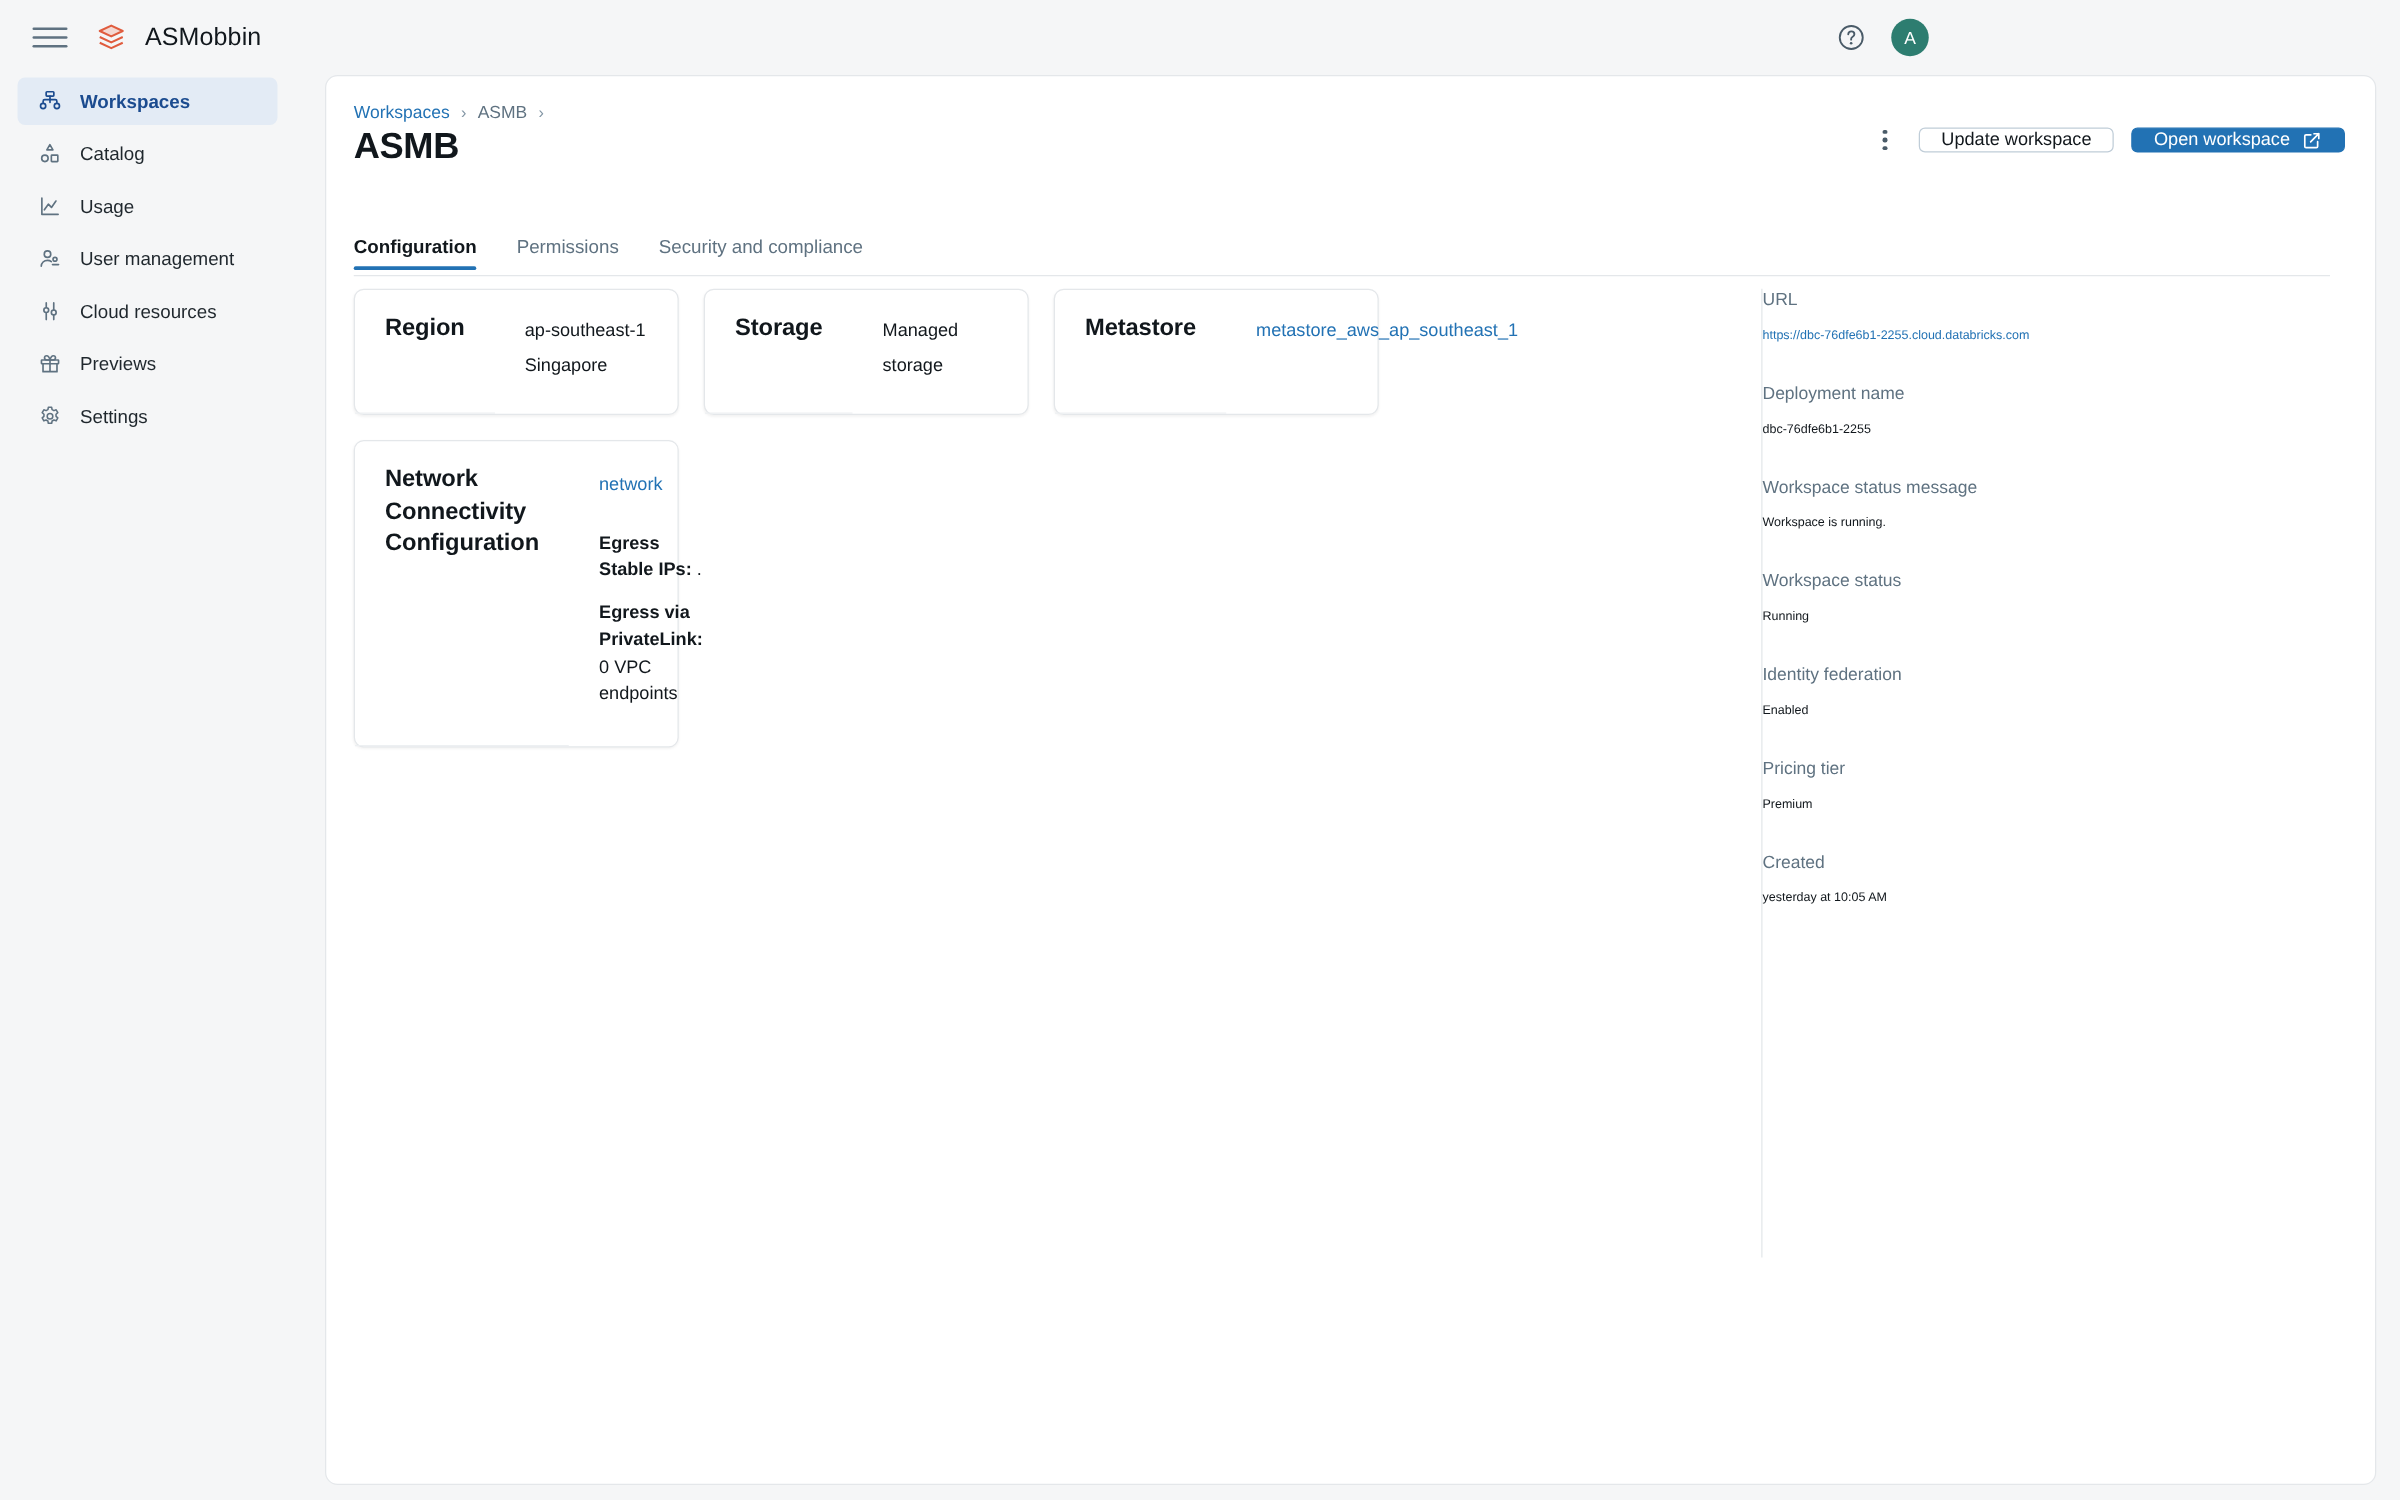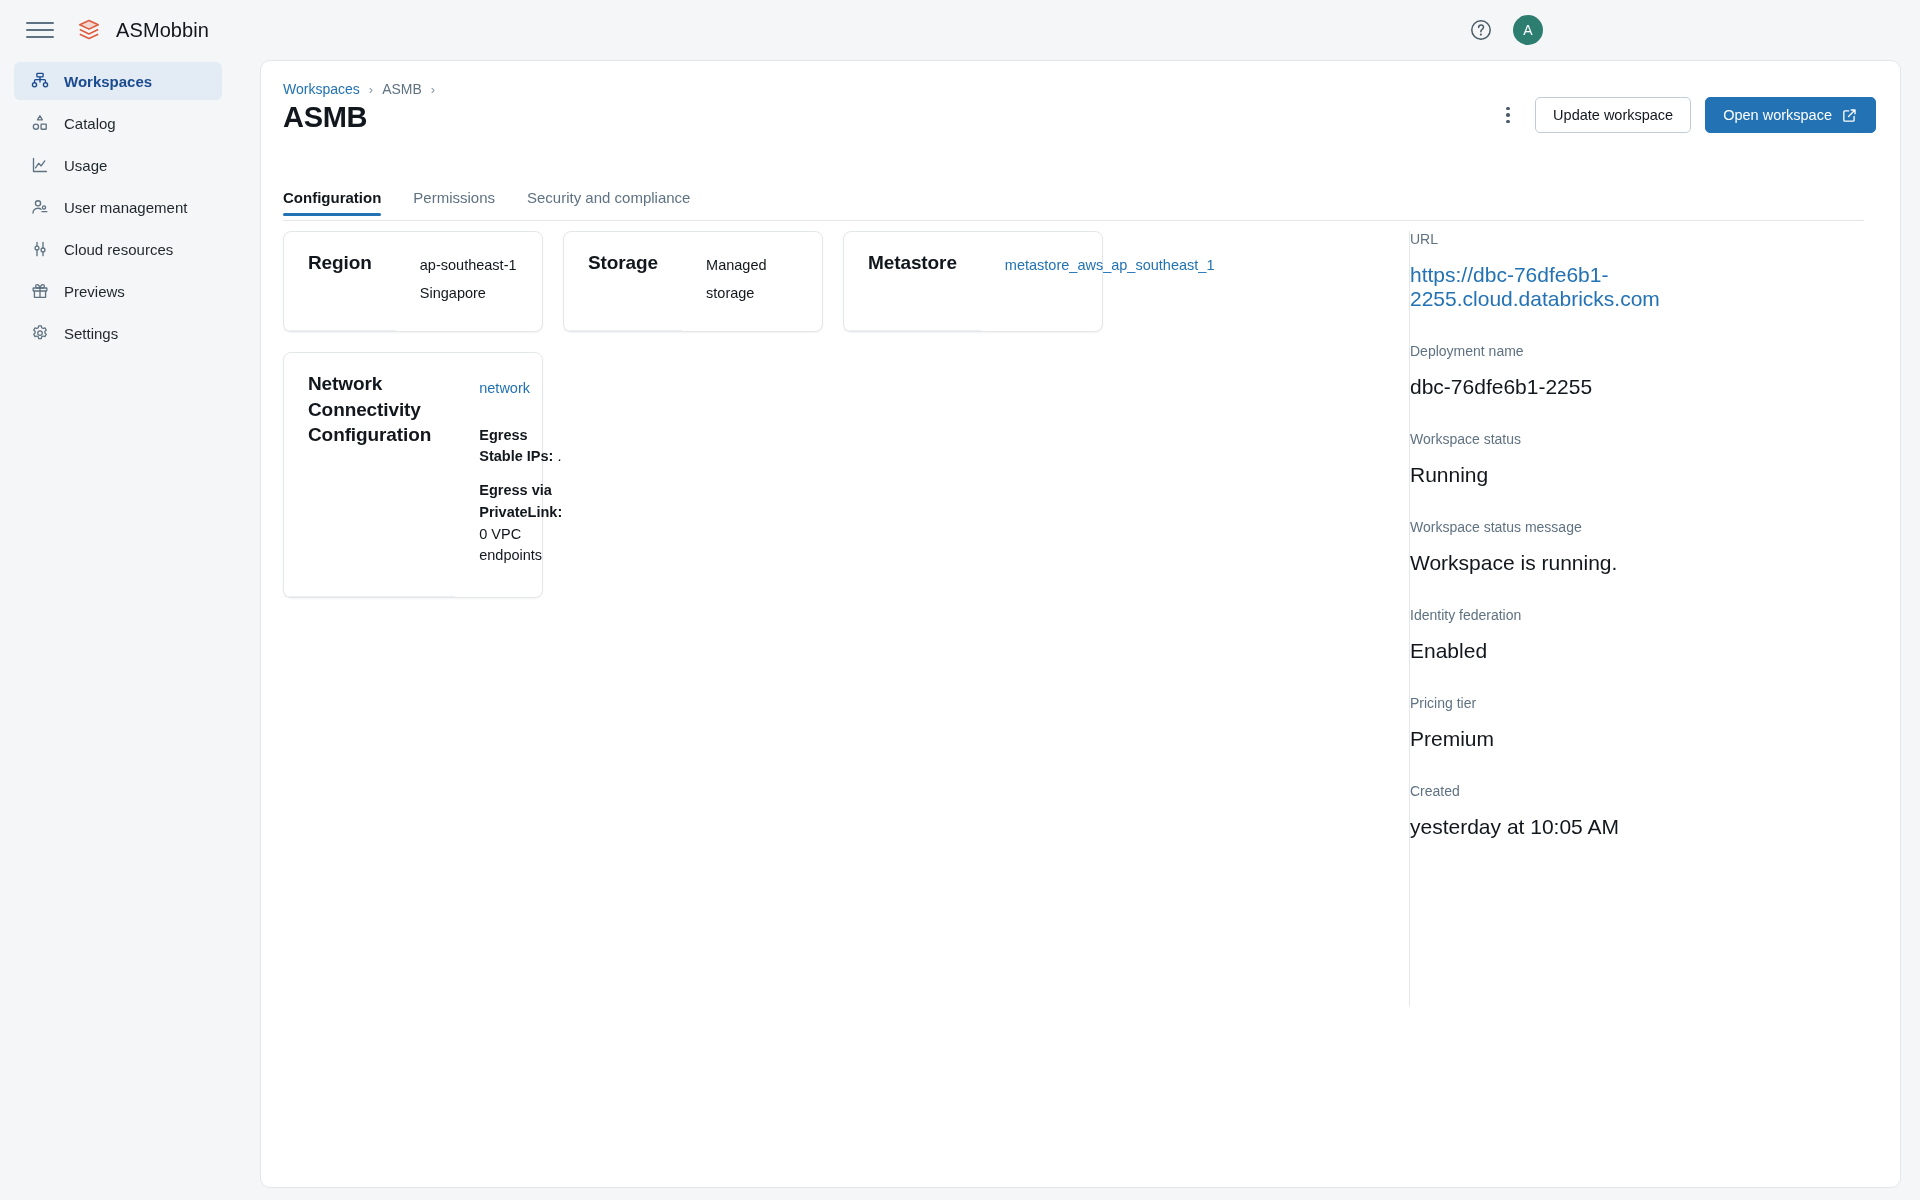--- a/index.html
+++ b/index.html
@@ -78,21 +78,21 @@
   .head-actions {
     position: absolute; top: 36px; right: 24px;
     display: flex; align-items: center; gap: 14px;
   }
   .kebab {
     width: 26px; height: 30px; display: flex; flex-direction: column;
     align-items: center; justify-content: center; gap: 3px; cursor: pointer;
   }
   .kebab i { width: 3.5px; height: 3.5px; border-radius: 50%; background: #4a5b68; display: block; }
   .btn {
-    height: 36px; padding: 0 17px; border-radius: 5px;
+    height: 20px; padding: 0 17px; border-radius: 5px;
     font-size: 14.5px; display: flex; align-items: center; gap: 9px;
     cursor: pointer; white-space: nowrap;
   }
   .btn-secondary { background: #fff; border: 1px solid #c0cdd8; color: #11171c; }
   .btn-primary { background: #2272b4; border: 1px solid #2272b4; color: #ffffff; }
 
   .tabs {
     position: absolute; top: 128px; left: 22px; right: 36px;
     height: 32px; border-bottom: 1px solid #e4e7ea;
     display: flex; align-items: flex-start; gap: 32px;
@@ -135,21 +135,21 @@
   .card-nets .card-link { display: block; margin-bottom: 22px; }
 
   
   .detail {
     position: absolute; top: 170px; left: 1148px;
     width: 420px; 
     border-left: 1px solid #e4e7ea; min-height: 775px;
   }
   .detail-row { margin-bottom: 32px; }
   .detail-label { font-size: 14px; color: #5f7281; margin-bottom: 16px; }
-  .detail-value { font-size: 21px; color: #11171c; }
+  .detail-value { font-size: 10px; color: #11171c; }
   .detail-value.link { color: #2272b4; cursor: pointer; }
 </style>
 </head>
 <body>
 
 <div class="topbar">
   <div class="hamburger">
     <span></span>
       <span></span>
       <span></span>
@@ -338,30 +338,30 @@
       <div class="detail-label">URL</div>
       <div class="detail-value link">https://dbc-76dfe6b1-2255.cloud.databricks.com</div>
     </div>
 
     <div class="detail-row">
       <div class="detail-label">Deployment name</div>
       <div class="detail-value">dbc-76dfe6b1-2255</div>
     </div>
 
     <div class="detail-row">
+      <div class="detail-label">Workspace status message</div>
+      <div class="detail-value">Workspace is running.</div>
+    </div>
+
+    <div class="detail-row">
       <div class="detail-label">Workspace status</div>
       <div class="detail-value">Running</div>
     </div>
 
     <div class="detail-row">
-      <div class="detail-label">Workspace status message</div>
-      <div class="detail-value">Workspace is running.</div>
-    </div>
-
-    <div class="detail-row">
       <div class="detail-label">Identity federation</div>
       <div class="detail-value">Enabled</div>
     </div>
 
     <div class="detail-row">
       <div class="detail-label">Pricing tier</div>
       <div class="detail-value">Premium</div>
     </div>
 
     <div class="detail-row">

